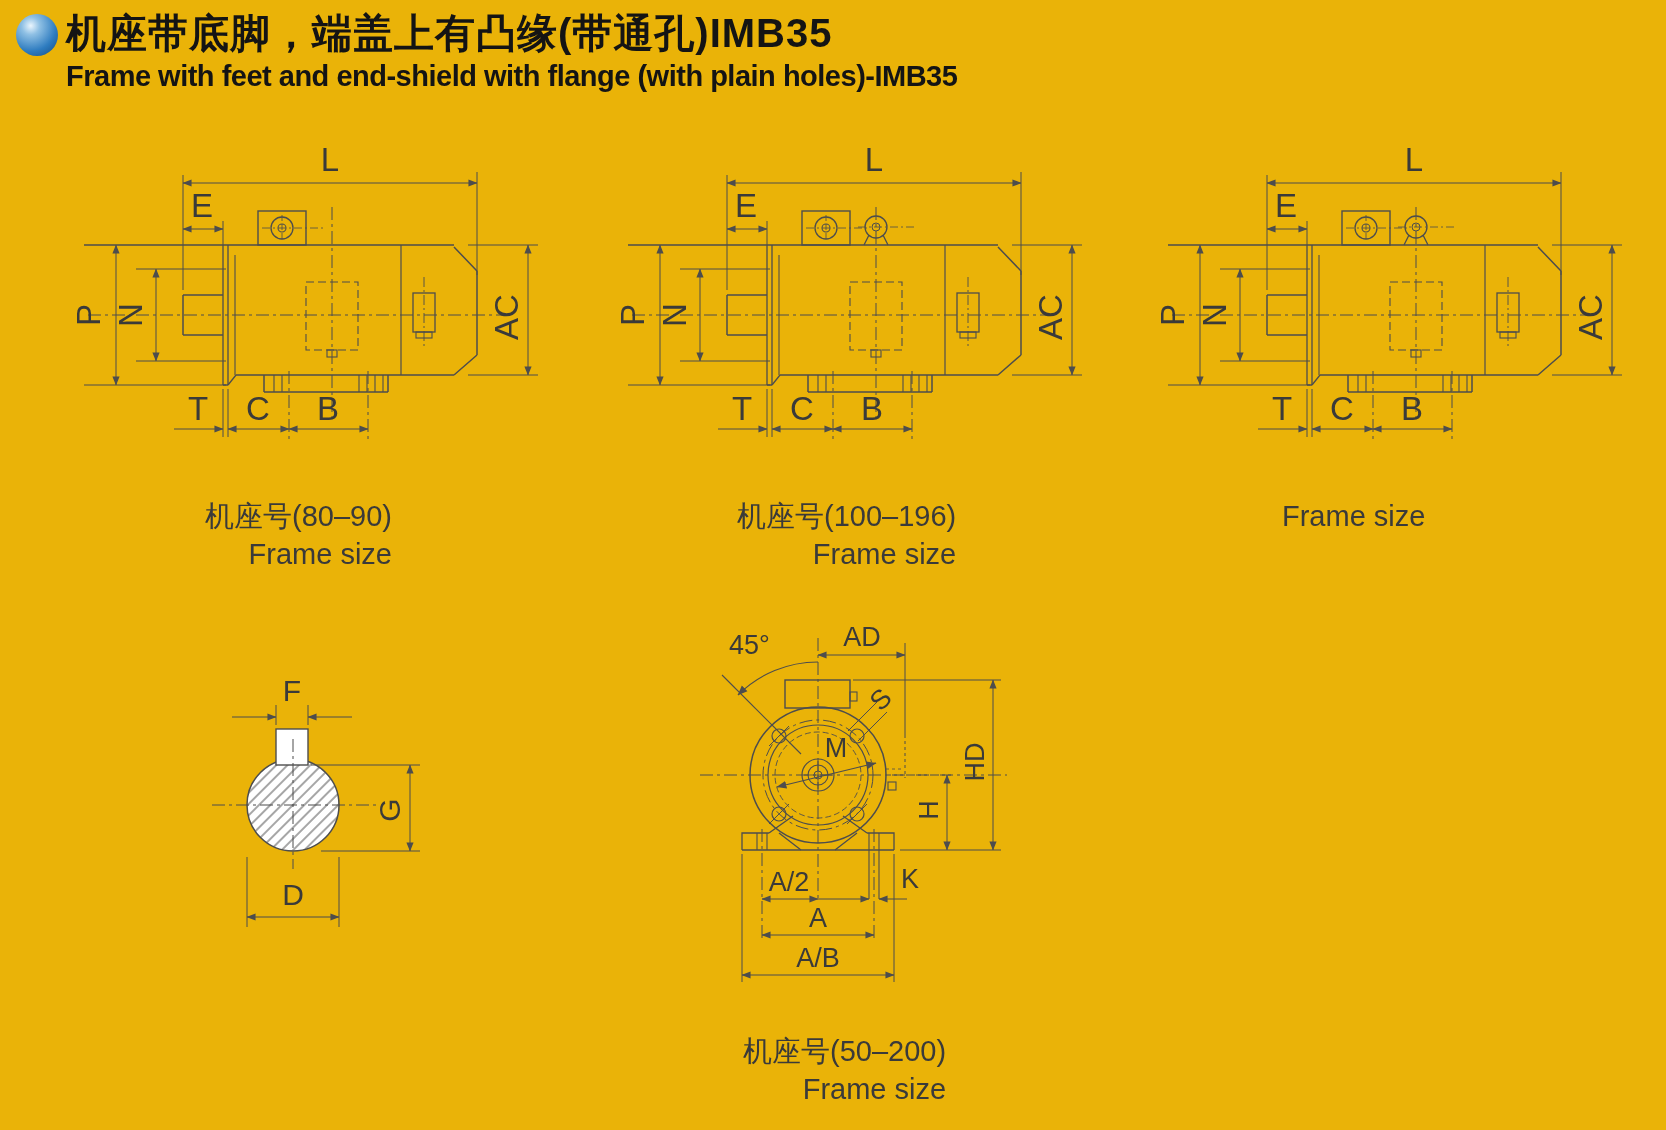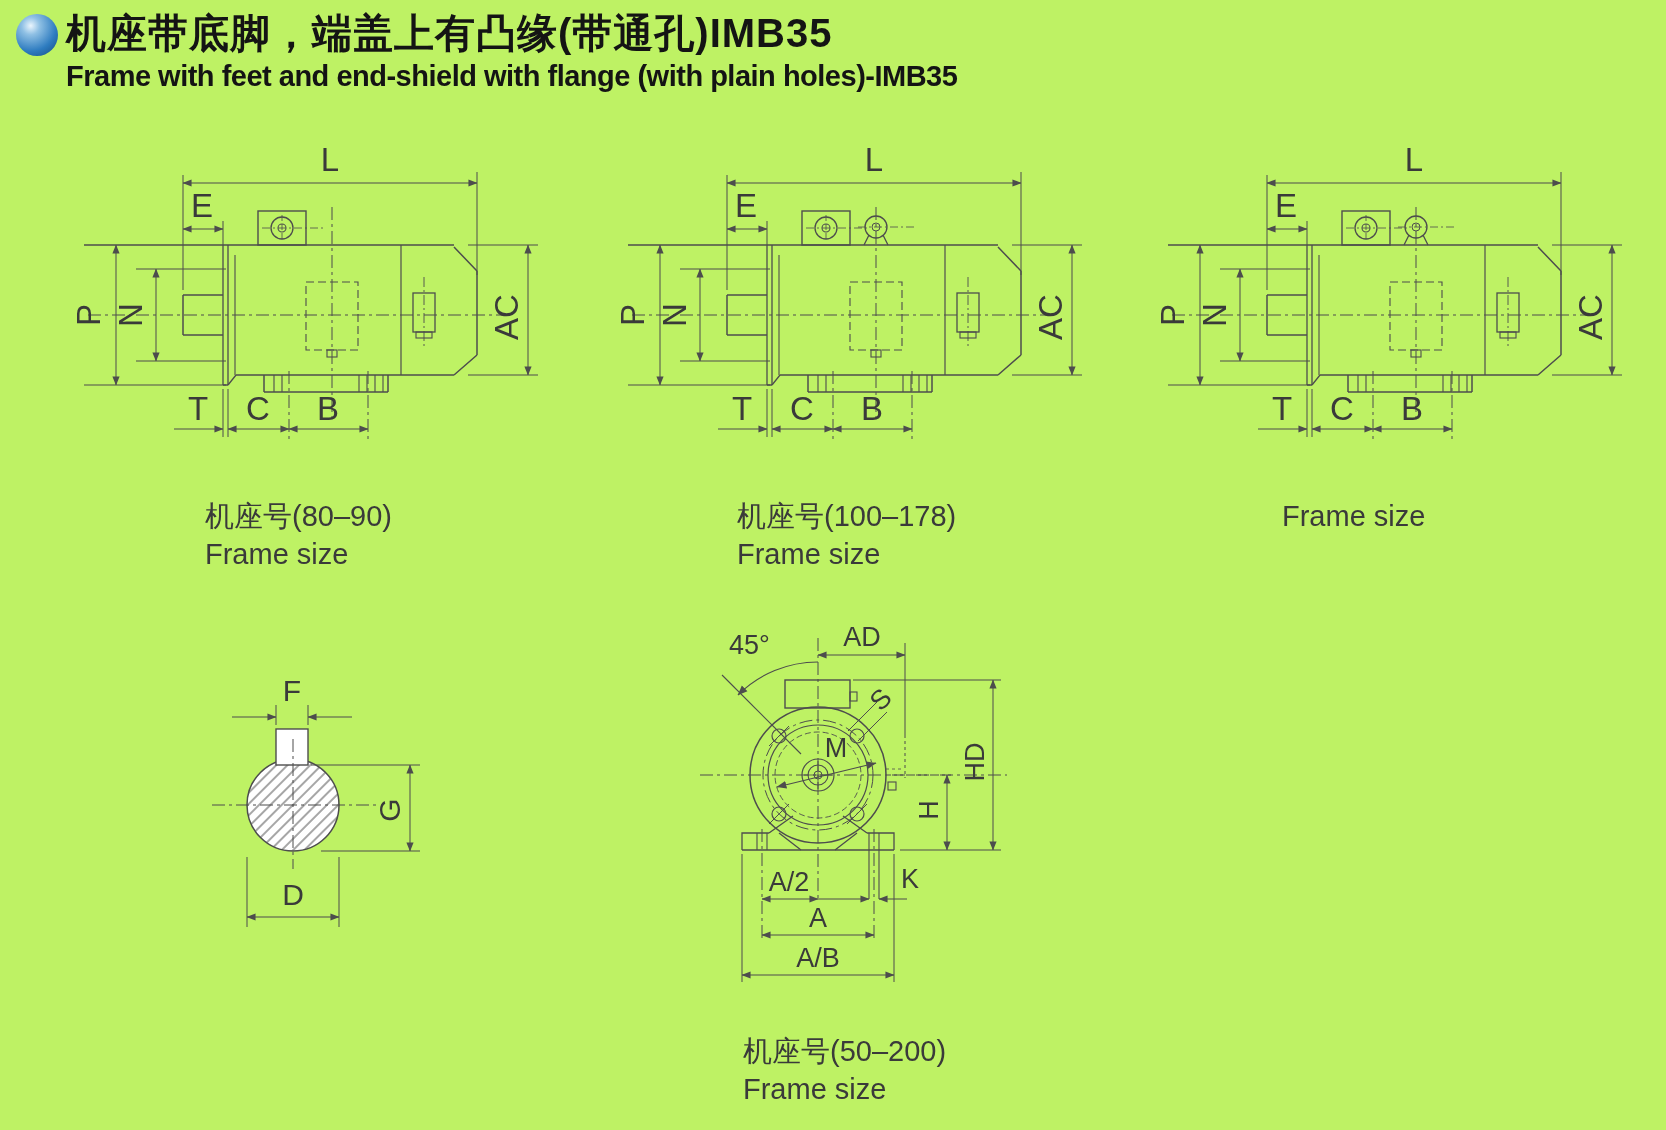--- a/index.html
+++ b/index.html
@@ -1,28 +1,28 @@
 <!DOCTYPE html>
 <html><head>
 <meta charset="utf-8">
 <style>
   html,body{margin:0;padding:0;background:#fff;}
-  .canvas{position:relative;width:1666px;height:1130px;background:#bef264;overflow:hidden;
+  .canvas{position:relative;width:1666px;height:1130px;background:#eab308;overflow:hidden;
           font-family:"Liberation Sans",sans-serif;}
   .hdr-bullet{position:absolute;left:16px;top:14px;width:42px;height:42px;border-radius:50%;
     background:radial-gradient(circle at 35% 28%, #eaf5fd 0%, #8fc0e4 22%, #2e7cc0 62%, #12487e 100%);}
   .title-zh{position:absolute;left:66px;top:6px;font-size:40px;font-weight:bold;color:#141414;letter-spacing:1px;}
   .title-en{position:absolute;left:66px;top:60px;font-size:29px;font-weight:bold;color:#141414;letter-spacing:-0.5px;}
   .dwg{position:absolute;}
   svg text{font-family:"Liberation Sans",sans-serif;fill:#3a3a3a;}
   .t33{font-size:33px;text-anchor:middle;}
   .t30{font-size:30px;text-anchor:middle;}
   .t27{font-size:27px;text-anchor:middle;}
   .t27s{font-size:27px;text-anchor:start;}
-  .cap{position:absolute;font-size:29px;line-height:1.32;color:#3a3a3a;}
+  .cap{position:absolute;font-size:29px;line-height:1.32;color:#3a3a3a;text-align:right;}
 </style>
 </head>
 <body>
 
 <div class="canvas">
 
   <svg width="0" height="0" style="position:absolute" aria-hidden="true">
     <defs>
       <marker id="arr" viewBox="0 0 10 10" refX="9.5" refY="5" markerWidth="9" markerHeight="9" orient="auto-start-reverse">
           <path d="M0,1 L10,5 L0,9 Z" fill="#4d4d4d"></path>
@@ -129,21 +129,21 @@
     <text class="t33" x="122" y="295">T</text>
     <text class="t33" x="182" y="295">C</text>
     <text class="t33" x="252" y="295">B</text>
   </svg>
 
   <div class="cap" style="left:205px;top:497px">
     <div>机座号(80–90)</div>
     <div>Frame size</div>
   </div>
   <div class="cap" style="left:737px;top:497px">
-    <div>机座号(100–178)</div>
+    <div>机座号(100–196)</div>
     <div>Frame size</div>
   </div>
   <div class="cap" style="left:1282px;top:497px">
     <div>Frame size</div>
   </div>
 
   <svg class="dwg" style="left:180px;top:645px" width="300" height="300" viewBox="0 0 300 300">
     <g stroke="#4d4d4d" fill="none">
       <circle cx="113" cy="160" r="46" fill="url(#hatch)" stroke-width="1.5"></circle>
       <rect x="96" y="84" width="32" height="36" fill="#ffffff" stroke-width="1.4"></rect>

